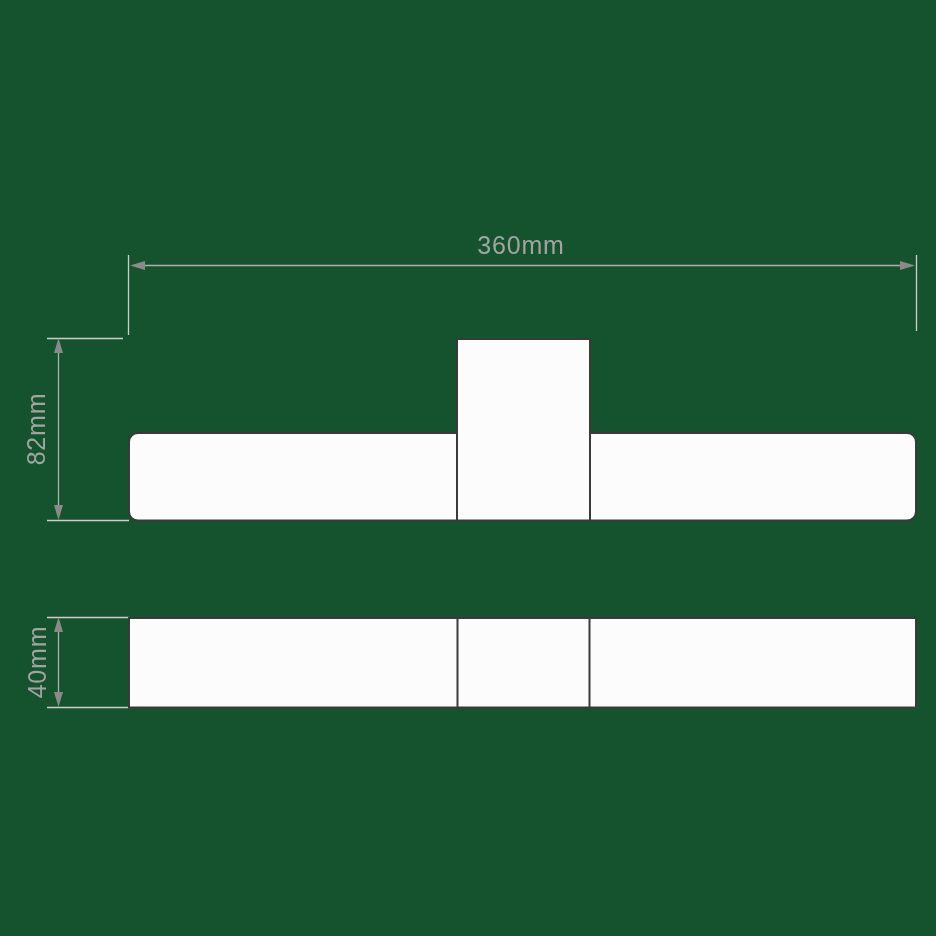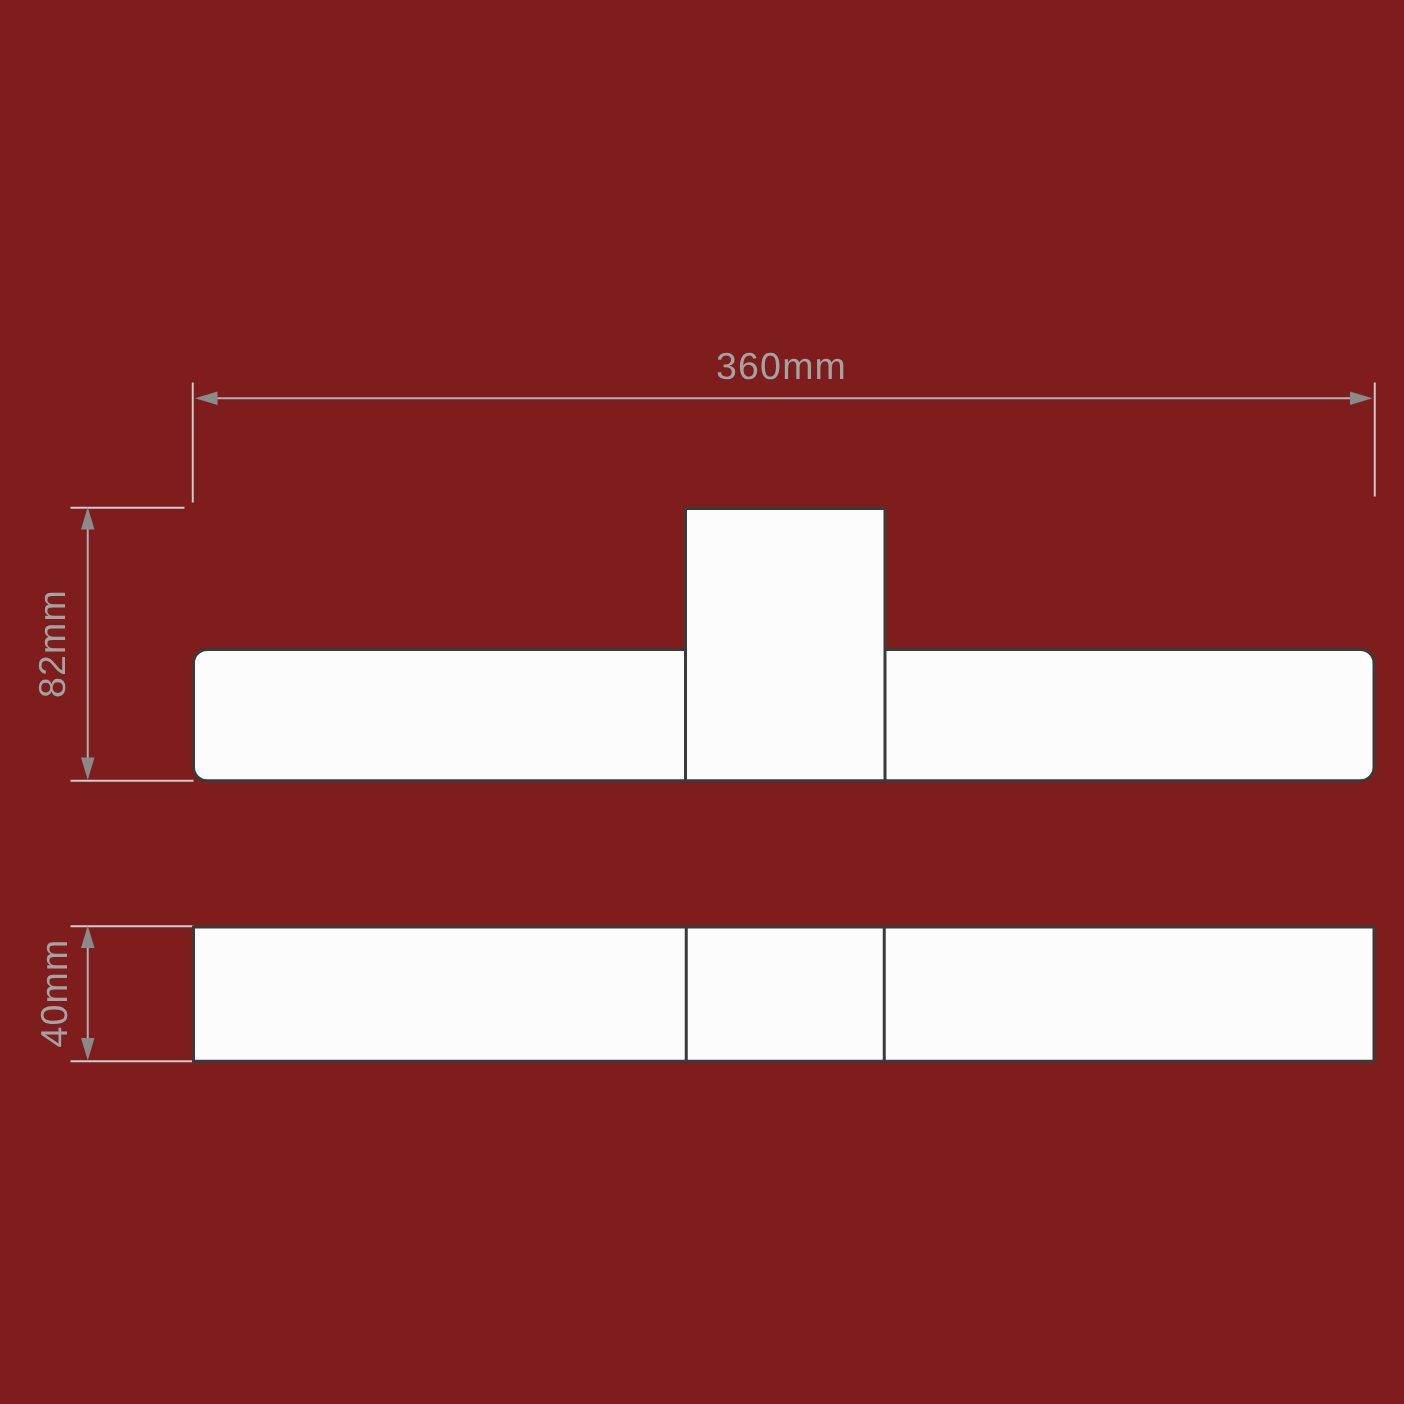--- a/index.html
+++ b/index.html
@@ -4,21 +4,21 @@
 <style>
   html, body {
     margin: 0;
     padding: 0;
     background: #f2f2f2;
   }
   .canvas {
     position: relative;
     width: 936px;
     height: 936px;
-    background: #7f1d1d;
+    background: #14532d;
     overflow: hidden;
     font-family: "Liberation Sans", sans-serif;
   }
   .linework {
     position: absolute;
     left: 0;
     top: 0;
   }
   .dim-label {
     position: absolute;

